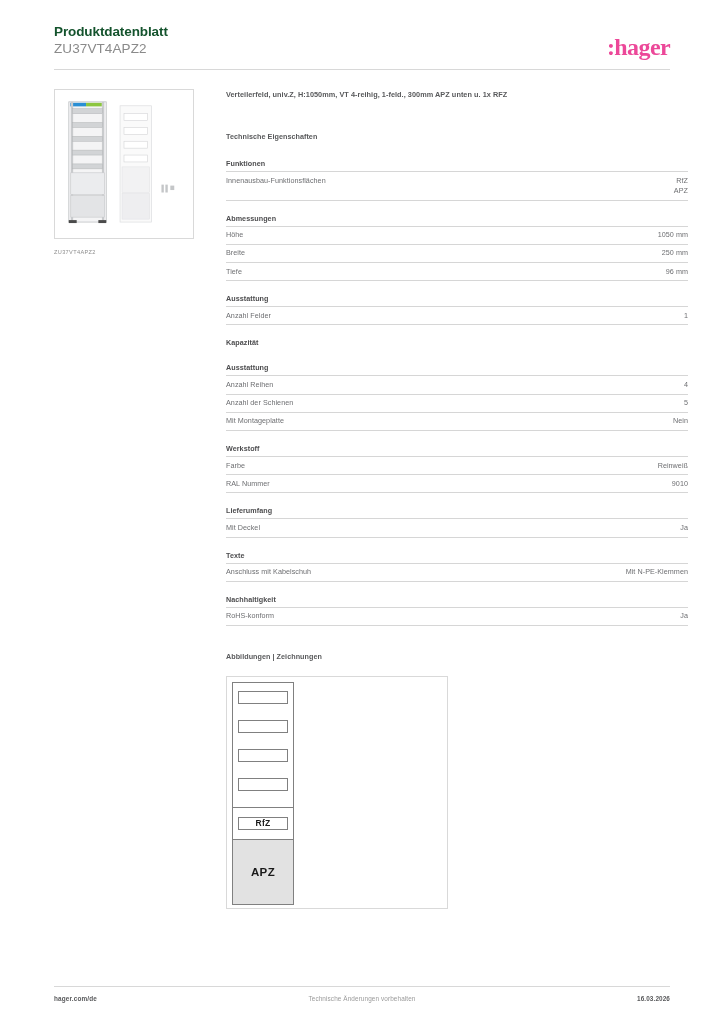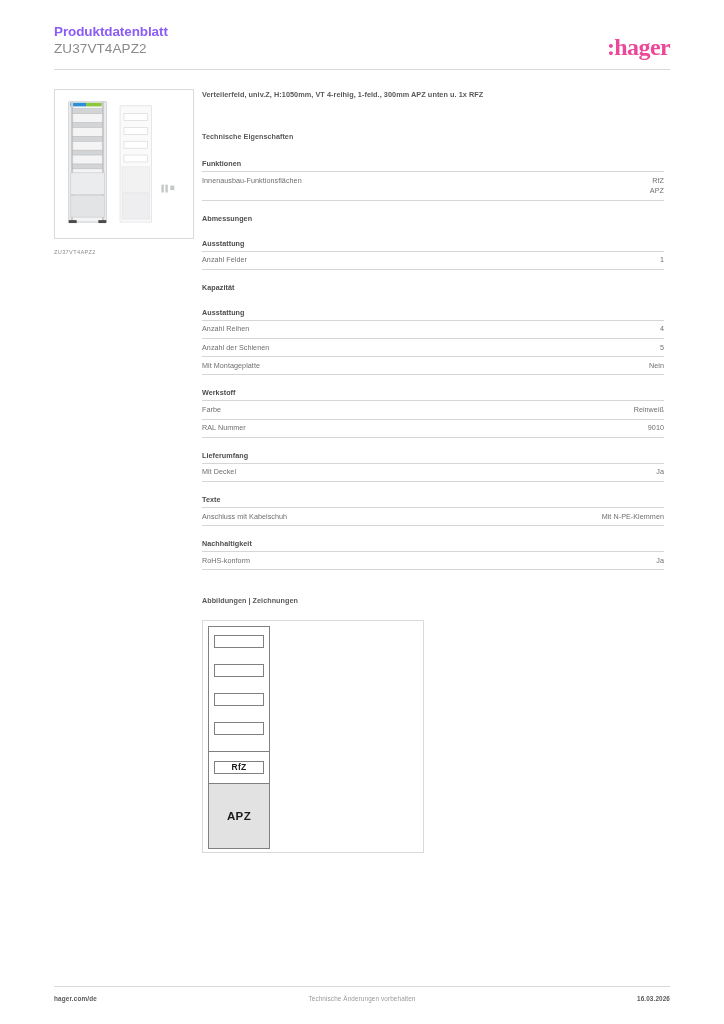--- a/index.html
+++ b/index.html
@@ -22,21 +22,21 @@
   .header {
     position: absolute;
     left: 54px;
     top: 24px;
     width: 616px;
     height: 46px;
   }
   .doc-title {
     font-size: 13.5px;
     font-weight: bold;
-    color: #8b5cf6;
+    color: #14532d;
     letter-spacing: -0.1px;
     line-height: 16px;
   }
   .doc-subtitle {
     font-size: 13.5px;
     font-weight: normal;
     color: #8a8a8a;
     letter-spacing: 0.1px;
     line-height: 16px;
     margin-top: 1px;
@@ -83,21 +83,21 @@
   .product-caption {
     margin-top: 10px;
     font-size: 5.6px;
     color: #8d8d8d;
     letter-spacing: 0.35px;
   }
 
   
   .content {
     position: absolute;
-    left: 202px;
+    left: 226px;
     top: 89px;
     width: 462px;
   }
   .desc {
     font-size: 7.3px;
     font-weight: bold;
     color: #58595b;
     letter-spacing: 0.05px;
     line-height: 11px;
   }
@@ -322,20 +322,42 @@
                 <td class="v">
                   <span class="multi">RfZ</span>
                   <span class="multi">APZ</span>
                 </td>
               </tr>
             </tbody>
           </table>
         </div>
         <div class="group">
           <div class="group-title">Abmessungen</div>
+          <table class="spec">
+            <tbody>
+              <tr>
+                <td class="k">Höhe</td>
+                <td class="v">
+                  <span class="multi">1050 mm</span>
+                </td>
+              </tr>
+              <tr>
+                <td class="k">Breite</td>
+                <td class="v">
+                  <span class="multi">250 mm</span>
+                </td>
+              </tr>
+              <tr>
+                <td class="k">Tiefe</td>
+                <td class="v">
+                  <span class="multi">96 mm</span>
+                </td>
+              </tr>
+            </tbody>
+          </table>
         </div>
         <div class="group">
           <div class="group-title">Ausstattung</div>
           <table class="spec">
             <tbody>
               <tr>
                 <td class="k">Anzahl Felder</td>
                 <td class="v">
                   <span class="multi">1</span>
                 </td>

